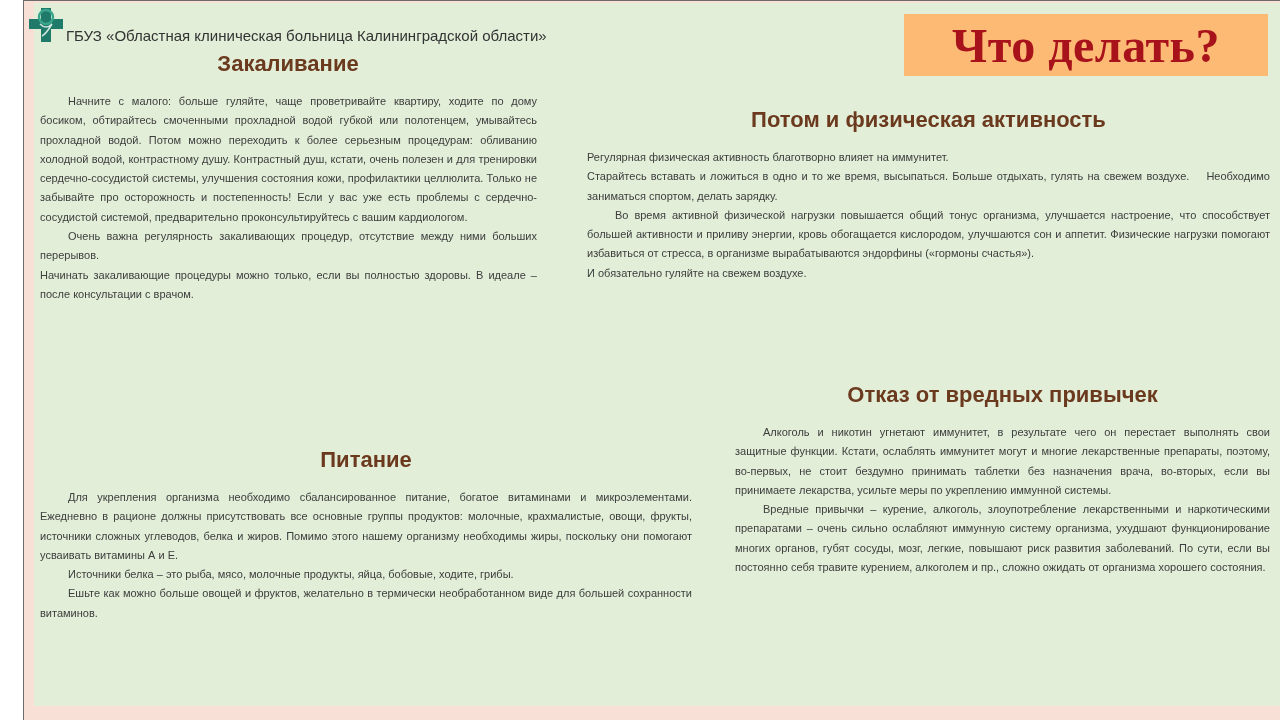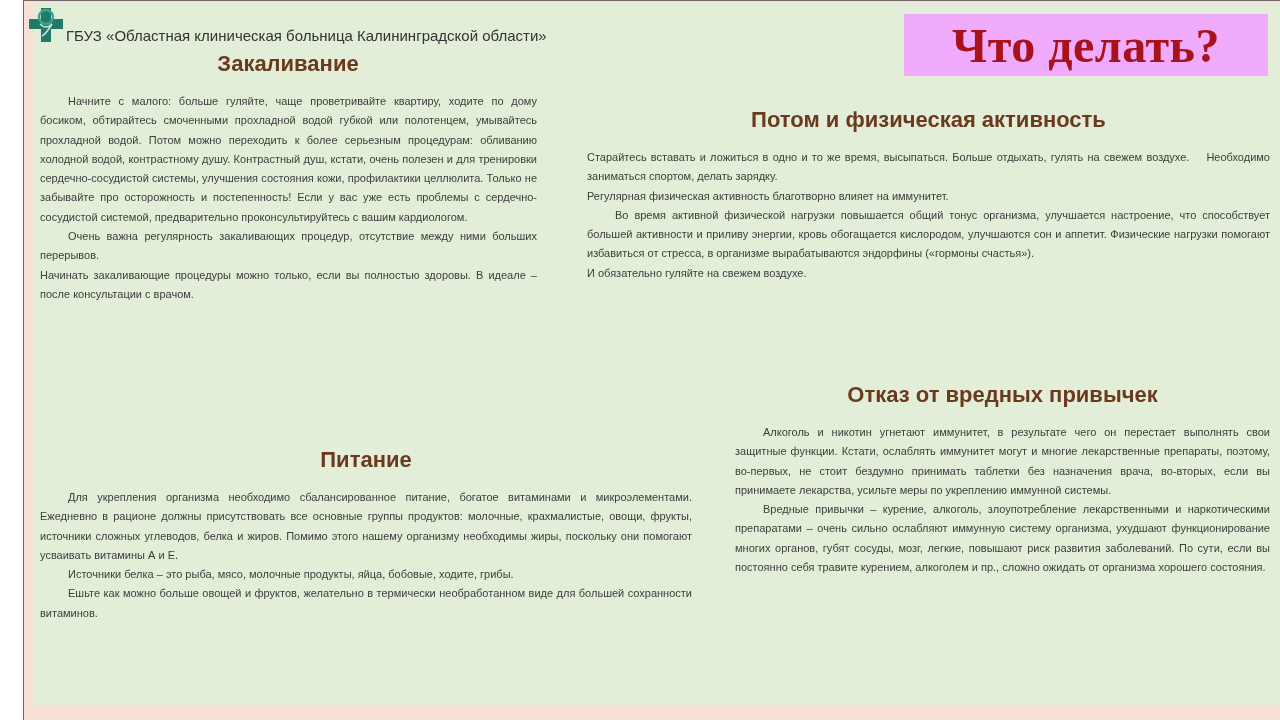--- a/index.html
+++ b/index.html
@@ -21,21 +21,21 @@
       background: #e2eed8;
     }
     .org {
       position: absolute; left: 28px; top: 6px;
       display: flex; align-items: flex-end;
       font-size: 15px; color: #333;
     }
     .logo { width: 36px; height: 38px; margin-right: 2px; }
     .title-box {
       position: absolute; left: 904px; top: 14px; width: 364px; height: 62px;
-      background: #f0abfc;
+      background: #fdba74;
       display: flex; align-items: center; justify-content: center;
     }
     .title-box span {
       font-family: "Liberation Serif", serif; font-weight: bold;
       font-size: 48px; color: #a8121b; letter-spacing: 0.5px;
     }
     .heading {
       position: absolute; font-weight: bold; font-size: 22px; color: #6b3a1e;
       text-align: center;
     }
@@ -69,22 +69,22 @@
 
 <div class="heading" style="left:38px; top:51px; width:500px;">Закаливание</div>
 <div class="block" style="left:40px; top:92px; width:497px;">
   <p class="ind">Начните с малого: больше гуляйте, чаще проветривайте квартиру, ходите по дому босиком, обтирайтесь смоченными прохладной водой губкой или полотенцем, умывайтесь прохладной водой. Потом можно переходить к более серьезным процедурам: обливанию холодной водой, контрастному душу. Контрастный душ, кстати, очень полезен и для тренировки сердечно-сосудистой системы, улучшения состояния кожи, профилактики целлюлита. Только не забывайте про осторожность и постепенность! Если у вас уже есть проблемы с сердечно-сосудистой системой, предварительно проконсультируйтесь с вашим кардиологом.</p>
   <p class="ind">Очень важна регулярность закаливающих процедур, отсутствие между ними больших перерывов.</p>
   <p>Начинать закаливающие процедуры можно только, если вы полностью здоровы. В идеале – после консультации с врачом.</p>
 </div>
 
 <div class="heading" style="left:587px; top:107px; width:683px;">Потом и физическая активность</div>
 <div class="block" style="left:587px; top:148px; width:683px;">
+  <p>Регулярная физическая активность благотворно влияет на иммунитет.</p>
   <p style="white-space:pre-wrap;">Старайтесь вставать и ложиться в одно и то же время, высыпаться. Больше отдыхать, гулять на свежем воздухе.    Необходимо заниматься спортом, делать зарядку.</p>
-  <p>Регулярная физическая активность благотворно влияет на иммунитет.</p>
   <p class="ind">Во время активной физической нагрузки повышается общий тонус организма, улучшается настроение, что способствует большей активности и приливу энергии, кровь обогащается кислородом, улучшаются сон и аппетит. Физические нагрузки помогают избавиться от стресса, в организме вырабатываются эндорфины («гормоны счастья»).</p>
   <p>И обязательно гуляйте на свежем воздухе.</p>
 </div>
 
 <div class="heading" style="left:40px; top:447px; width:652px;">Питание</div>
 <div class="block" style="left:40px; top:488px; width:652px;">
   <p class="ind">Для укрепления организма необходимо сбалансированное питание, богатое витаминами и микроэлементами. Ежедневно в рационе должны присутствовать все основные группы продуктов: молочные, крахмалистые, овощи, фрукты, источники сложных углеводов, белка и жиров. Помимо этого нашему организму необходимы жиры, поскольку они помогают усваивать витамины А и Е.</p>
   <p class="ind">Источники белка – это рыба, мясо, молочные продукты, яйца, бобовые, ходите, грибы.</p>
   <p class="ind">Ешьте как можно больше овощей и фруктов, желательно в термически необработанном виде для большей сохранности витаминов.</p>
 </div>

